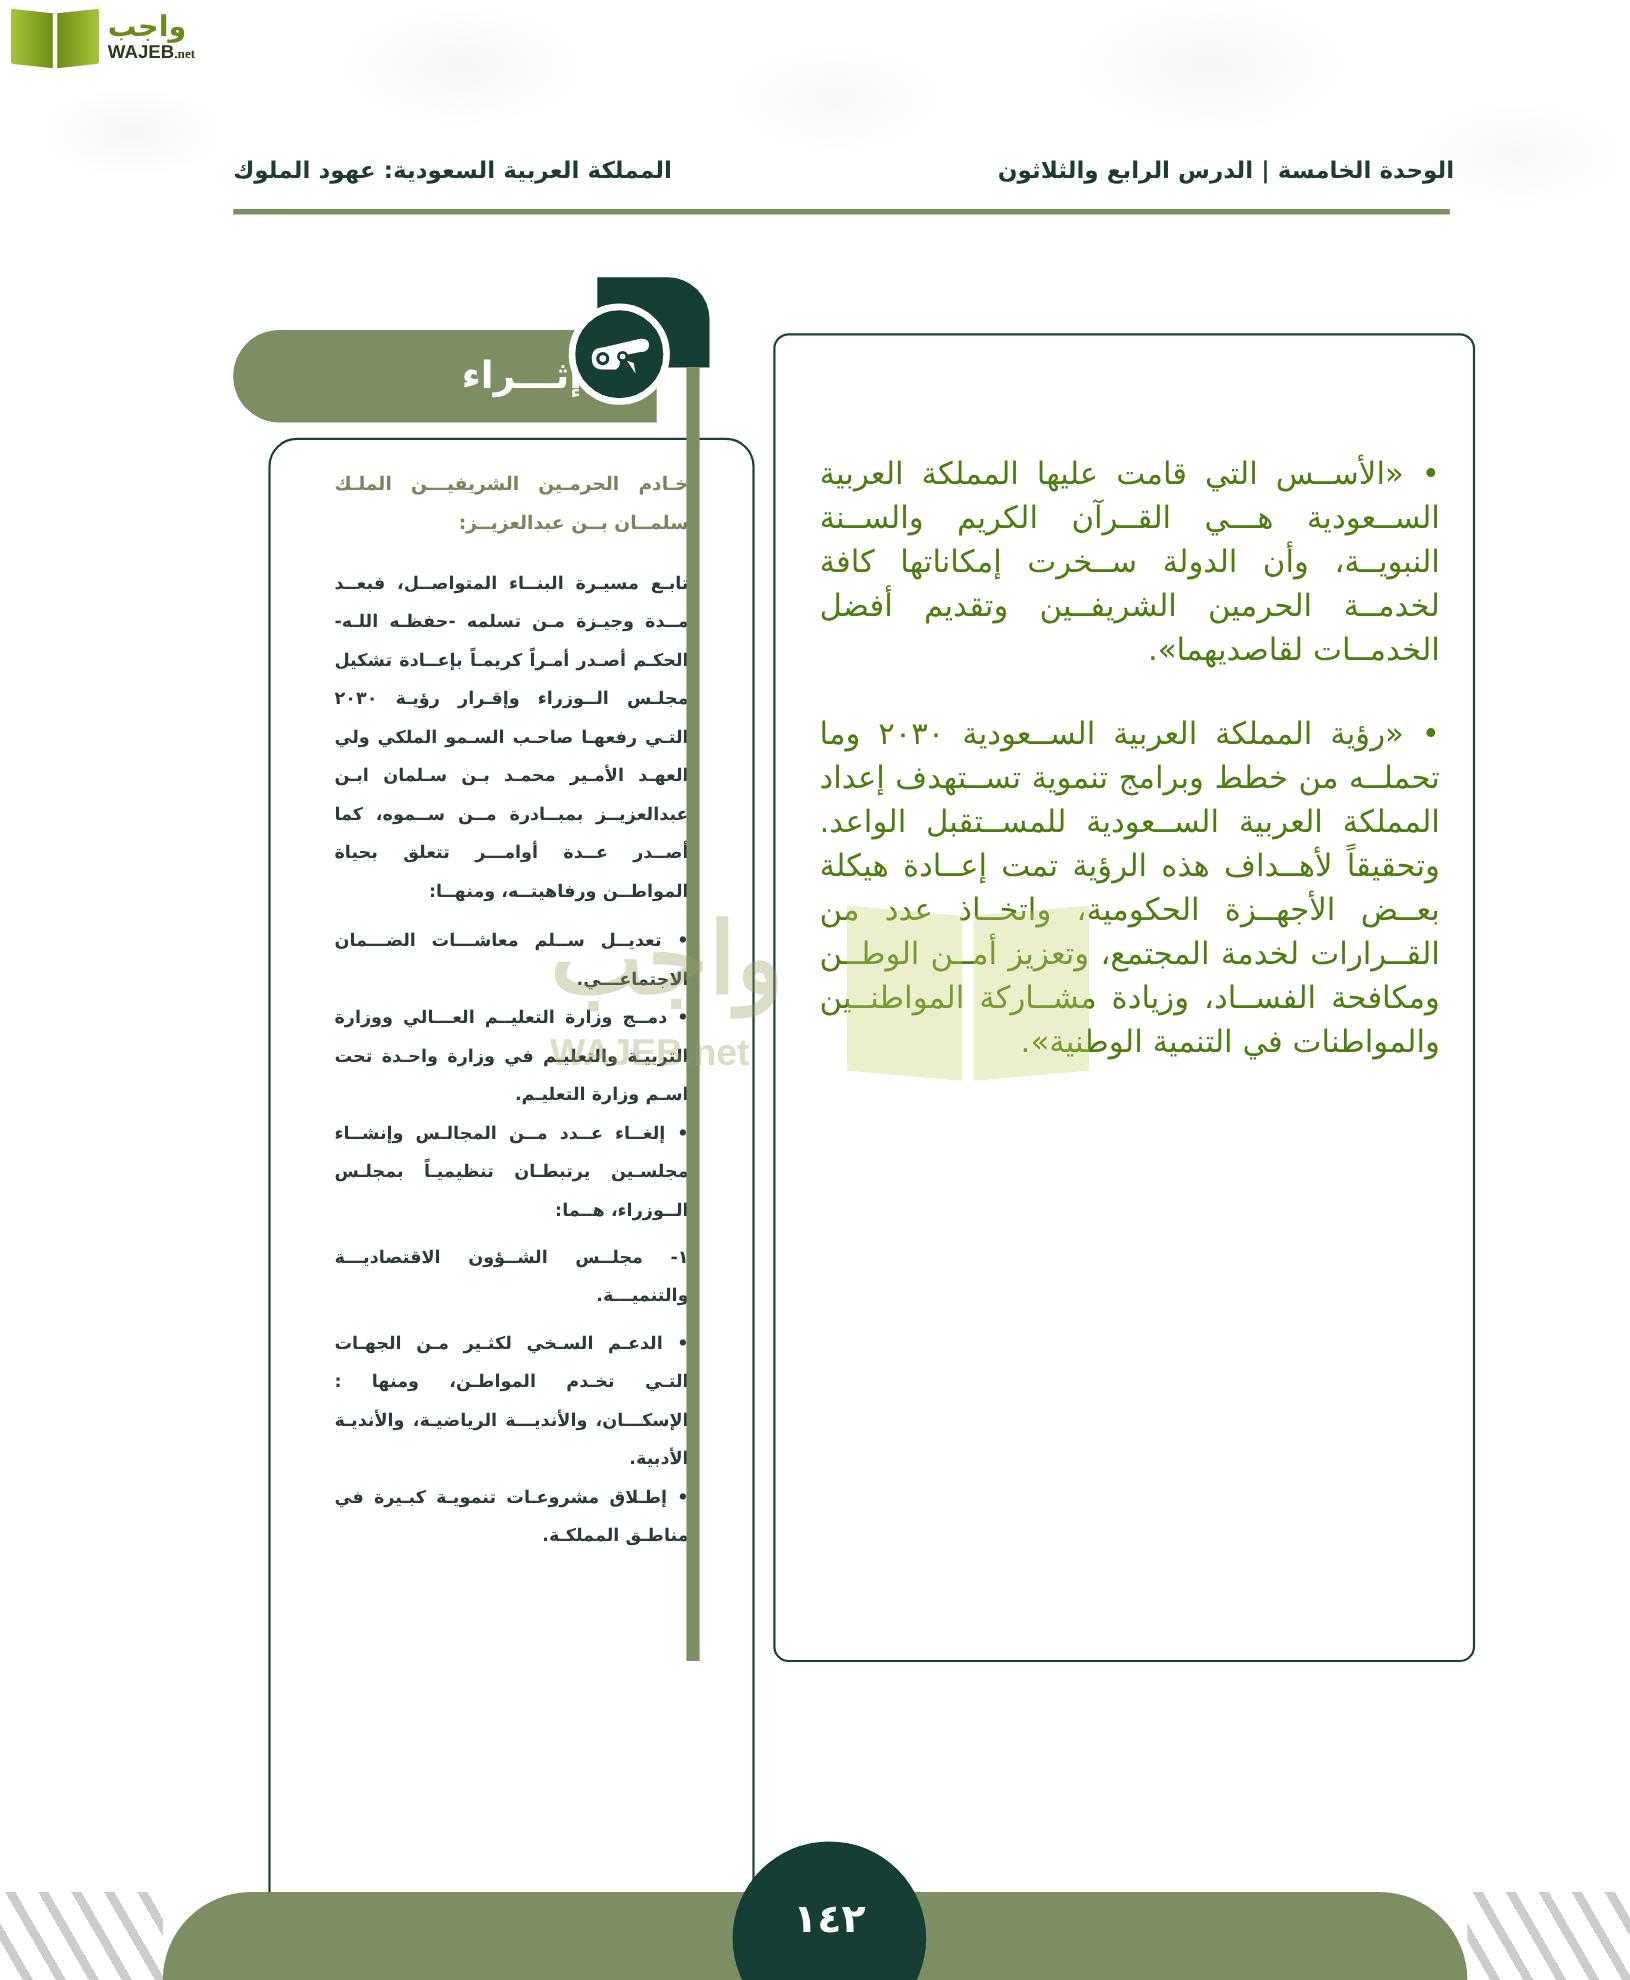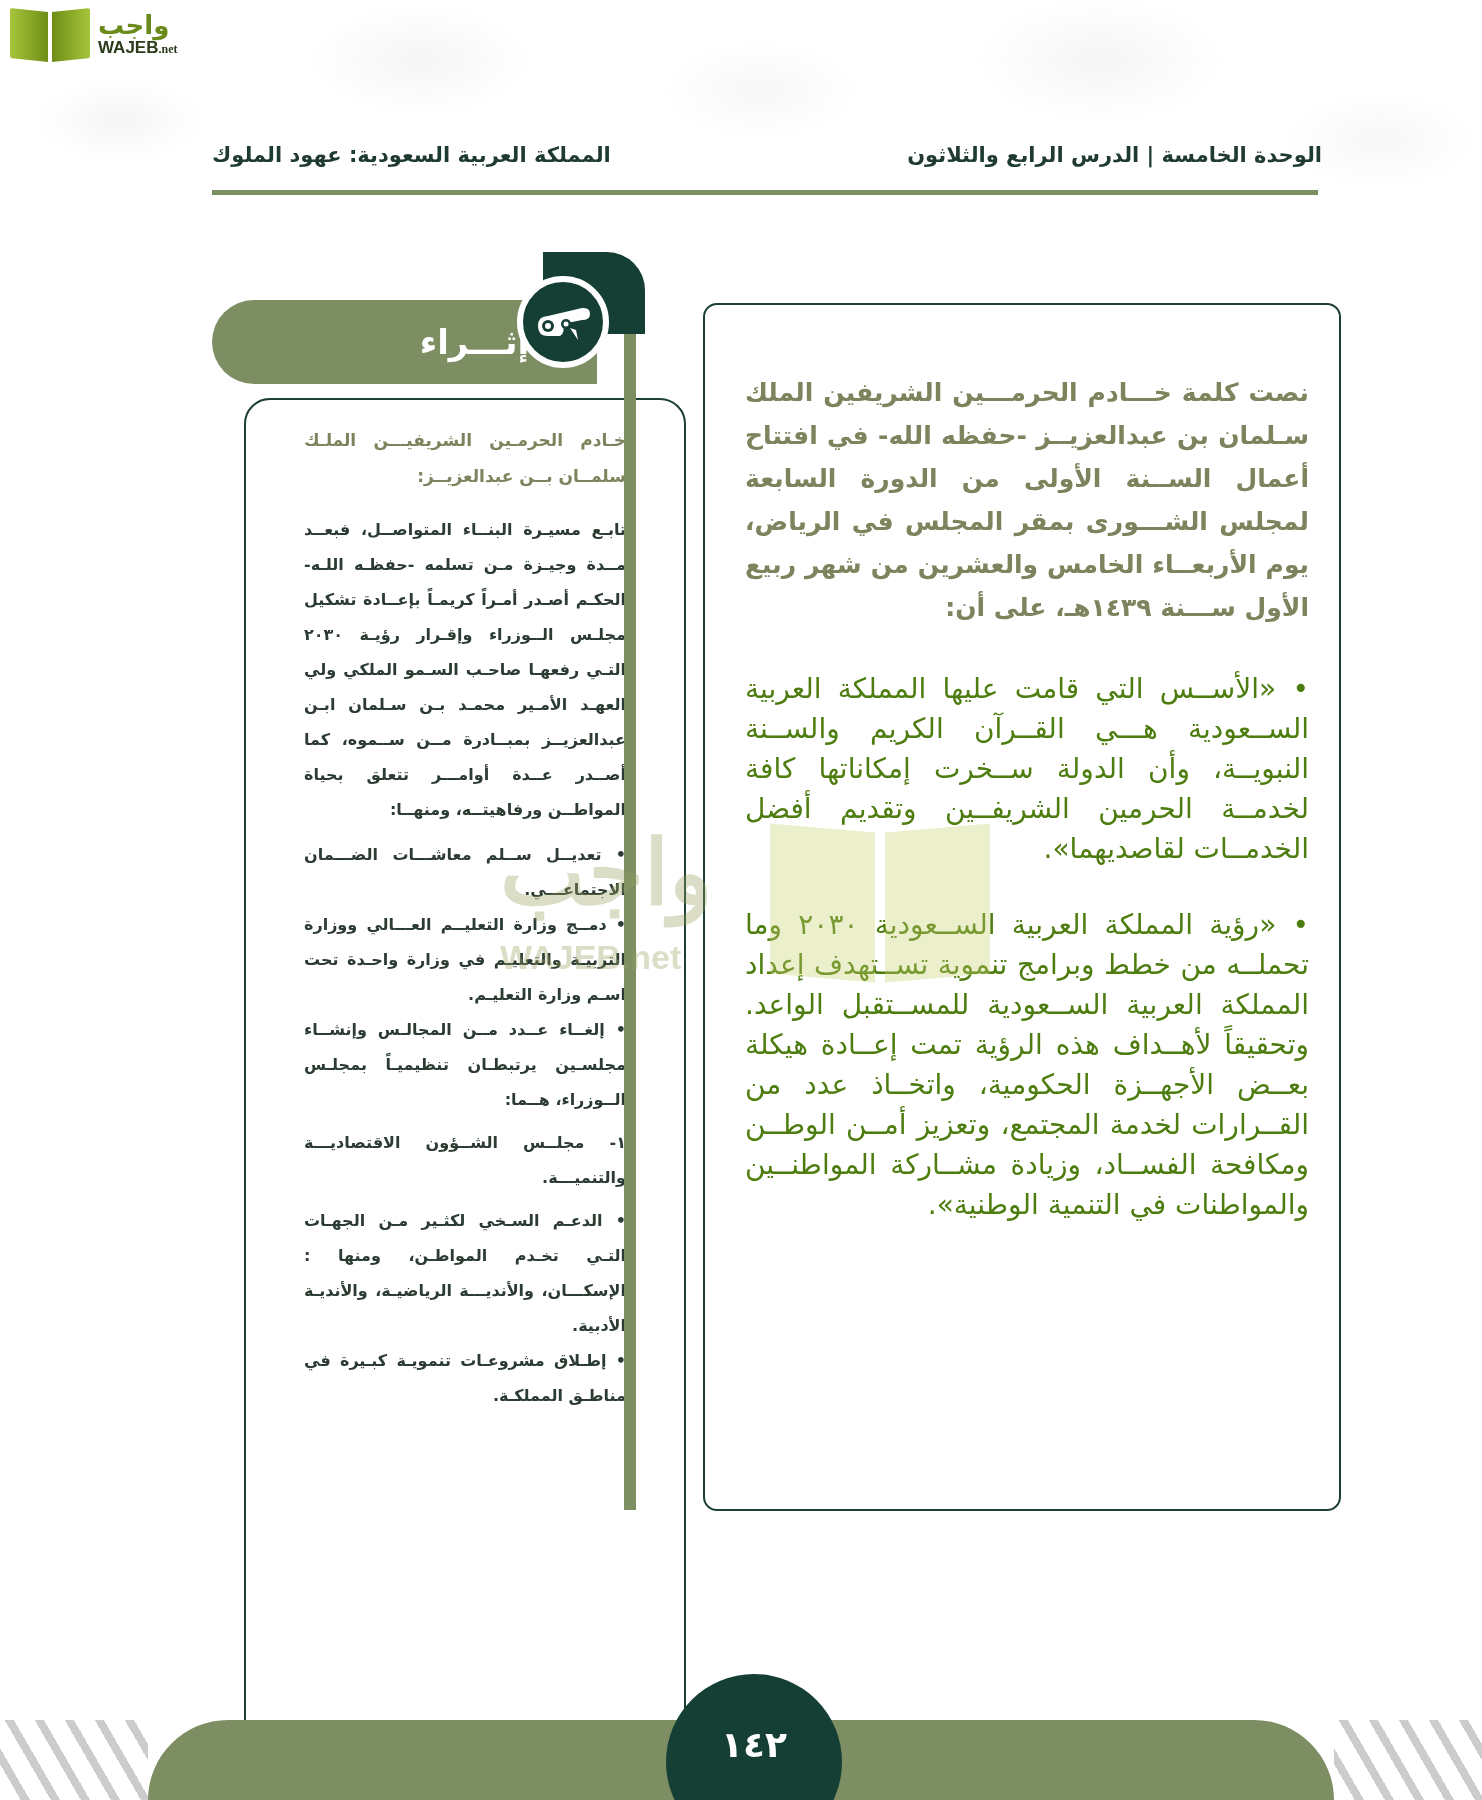--- a/index.html
+++ b/index.html
@@ -126,21 +126,20 @@
   </div>
 </div>
 
 <div class="header">
   <span>الوحدة الخامسة | الدرس الرابع والثلاثون</span>
   <span>المملكة العربية السعودية: عهود الملوك</span>
 </div>
 <div class="header-rule"></div>
 
 <div class="main-box">
-  <p class="intro">نصت كلمة خـــادم الحرمـــين الشريفين الملك سـلمان بن عبدالعزيــز -حفظه الله- في افتتاح أعمال الســنة الأولى من الدورة السابعة لمجلس الشـــورى بمقر المجلس في الرياض، يوم الأربعــاء الخامس والعشرين من شهر ربيع الأول ســـنة ١٤٣٩هـ، على أن:</p>
   <p class="quote">• «الأســس التي قامت عليها المملكة العربية الســعودية هـــي القــرآن الكريم والســنة النبويــة، وأن الدولة ســخرت إمكاناتها كافة لخدمــة الحرمين الشريفــين وتقديم أفضل الخدمــات لقاصديهما».</p>
   <p class="quote">• «رؤية المملكة العربية الســعودية ٢٠٣٠ وما تحملــه من خطط وبرامج تنموية تســتهدف إعداد المملكة العربية الســعودية للمســتقبل الواعد. وتحقيقاً لأهــداف هذه الرؤية تمت إعــادة هيكلة بعــض الأجهــزة الحكومية، واتخــاذ عدد من القــرارات لخدمة المجتمع، وتعزيز أمــن الوطــن ومكافحة الفســاد، وزيادة مشــاركة المواطنــين والمواطنات في التنمية الوطنية».</p>
 </div>
 
 <div class="side-box">
   <p class="side-intro">خـادم الحرمـين الشريفيـــن الملـك سلمــان بــن عبدالعزيــز:</p>
   <p class="side-p">تابـع مسيـرة البنــاء المتواصــل، فبعــد مــدة وجيـزة مـن تسلمه -حفظـه اللـه- الحكـم أصـدر أمـراً كريمـاً بإعــادة تشكيل مجلـس الــوزراء وإقـرار رؤيـة ٢٠٣٠ التـي رفعهـا صاحـب السـمو الملكي ولي العهـد الأمـير محمـد بـن سـلمان ابـن عبدالعزيــز بمبــادرة مــن ســموه، كما أصــدر عــدة أوامـــر تتعلق بحياة المواطــن ورفاهيتــه، ومنهــا:</p>
   <ul class="side-list">
     <li class="bullet gap">تعديــل ســلم معاشـــات الضـــمان الاجتماعـــي.</li>
     <li class="bullet">دمــج وزارة التعليــم العـــالي ووزارة التربيـة والتعليـم في وزارة واحـدة تحت اسـم وزارة التعليـم.</li>

